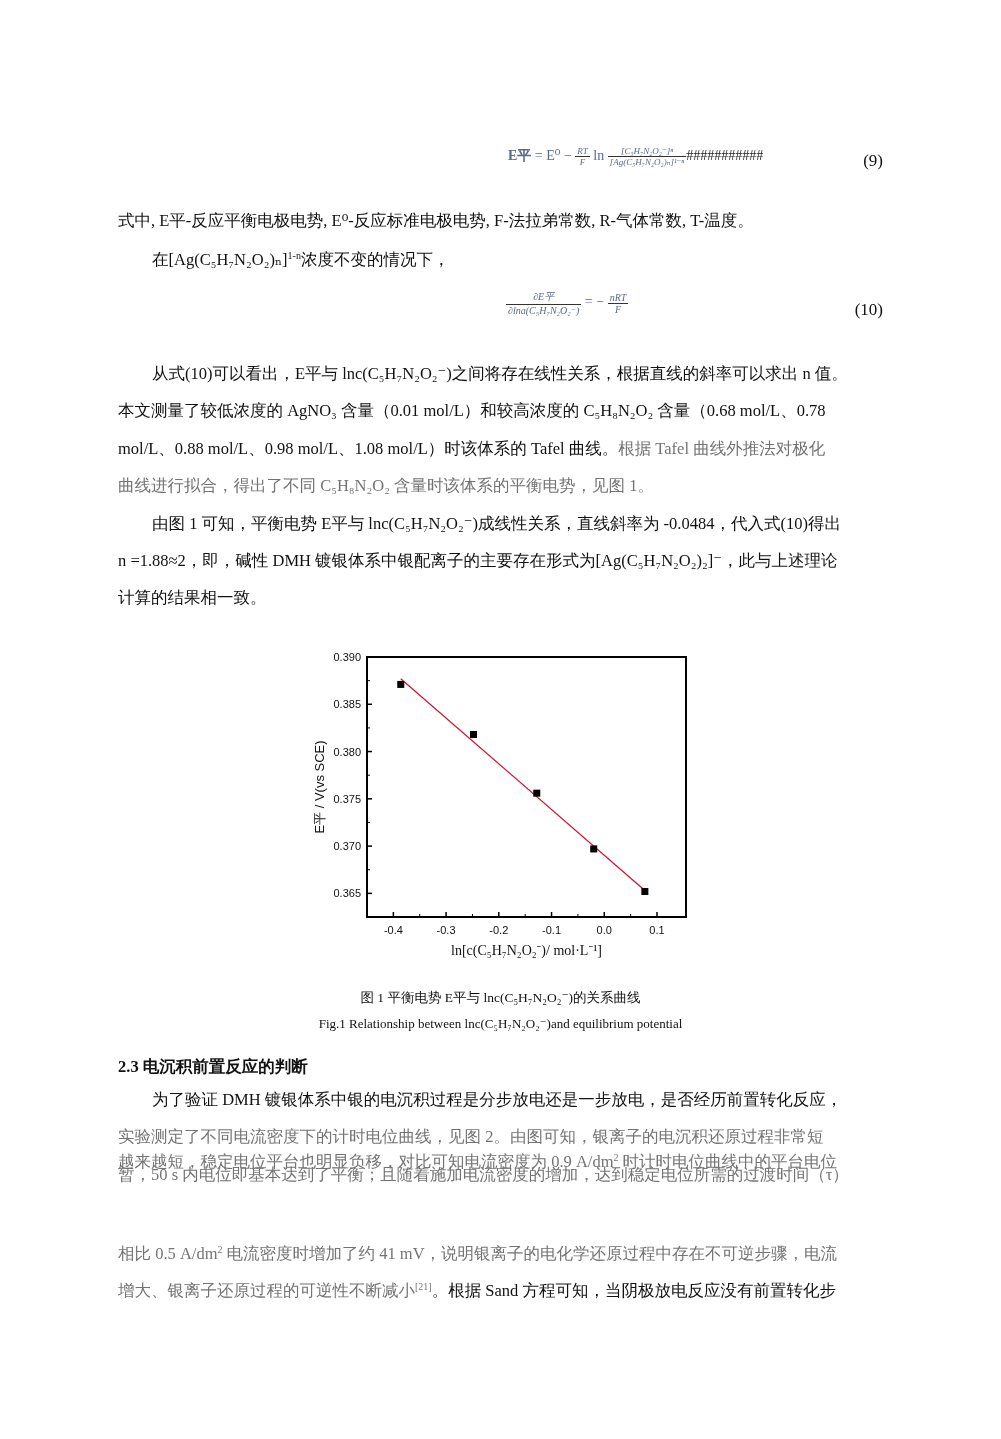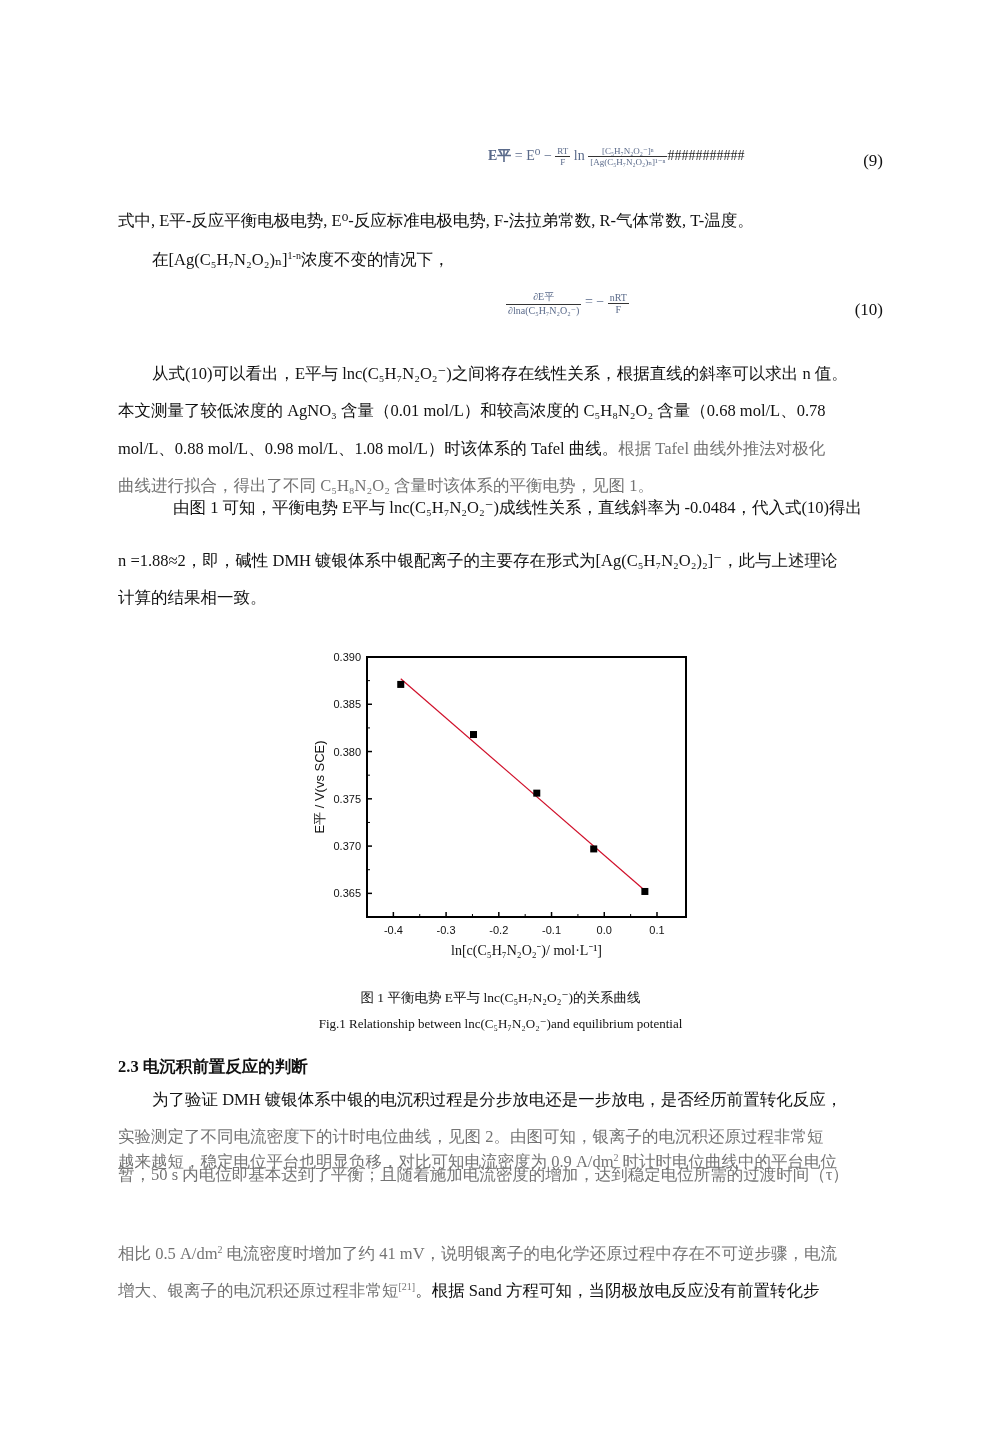--- a/index.html
+++ b/index.html
@@ -4,34 +4,34 @@
 <style>
   html, body { margin: 0; padding: 0; background: #ffffff; }
   body { width: 1001px; height: 1439px; position: relative; overflow: hidden;
          font-family: "Liberation Serif", "DejaVu Serif", serif; color: #111; }
   .line { position: absolute; left: 118px; width: 765px; font-size: 16.5px; line-height: 20px; white-space: nowrap; }
   .indent { left: 152px; width: 731px; }
   .red { color: #737373; }
   .eqno { position: absolute; right: 118px; font-size: 17px; }
   .eq { position: absolute; font-size: 14px; color: #5a6a8a; white-space: nowrap; }
   .eq .frac { display: inline-block; vertical-align: middle; text-align: center; font-size: 9px; }
-  .eq .frac span { display: block; padding: 0 2px; }
+  .eq .frac span { display: block; padding: 0 2px; font-style: italic; }
   .eq .frac .num { border-bottom: 1px solid #333; }
   .heading { position: absolute; left: 118px; font-size: 16.5px; font-weight: bold; }
   .caption { position: absolute; left: 0; width: 1001px; text-align: center; font-size: 13px; }
   sup { font-size: 10px; vertical-align: 6px; }
   #chart { position: absolute; left: 300px; top: 640px; }
   #chart text { font-family: "Liberation Sans", "DejaVu Sans", sans-serif; font-size: 11px; fill: #111; }
   #chart .xlabel { font-family: "Liberation Serif", serif; font-size: 14px; }
   #chart .ylabel { font-family: "Liberation Sans", sans-serif; font-size: 13px; }
 </style>
 </head>
 <body>
 
-<div class="eq" style="left:488px; top:146px;">
+<div class="eq" style="left:508px; top:146px;">
   <b>E平</b>
   <span>= E⁰ − </span>
   <span class="frac"><span class="num">RT</span><span>F</span></span>
   <span>ln</span>
   <span class="frac"><span class="num">[C₅H₇N₂O₂⁻]ⁿ</span><span>[Ag(C₅H₇N₂O₂)ₙ]¹⁻ⁿ</span></span><span style="color:#222">###########</span>
 </div>
 <div class="eqno" style="top:151px;">(9)</div>
 
 <div class="line" style="top:211px;">式中, E平-反应平衡电极电势, E⁰-反应标准电极电势, F-法拉弟常数, R-气体常数, T-温度。</div>
 <div class="line indent" style="top:246px;"><span>在[Ag(C₅H₇N₂O₂)ₙ]</span><sup>1-n</sup><span>浓度不变的情况下，</span></div>
@@ -41,21 +41,21 @@
   <span>= −</span>
   <span class="frac" style="font-size:10px"><span class="num">nRT</span><span>F</span></span>
 </div>
 <div class="eqno" style="top:300px;">(10)</div>
 
 <div class="line indent" style="top:364px;">从式(10)可以看出，E平与 lnc(C₅H₇N₂O₂⁻)之间将存在线性关系，根据直线的斜率可以求出 n 值。</div>
 <div class="line" style="top:401px;">本文测量了较低浓度的 AgNO₃ 含量（0.01  mol/L）和较高浓度的 C₅H₈N₂O₂ 含量（0.68 mol/L、0.78</div>
 <div class="line" style="top:439px;"><span>mol/L、0.88 mol/L、0.98 mol/L、1.08 mol/L）时该体系的 Tafel 曲线。</span><span class="red">根据 Tafel 曲线外推法对极化</span></div>
 <div class="line red" style="top:476px;">曲线进行拟合，得出了不同 C₅H₈N₂O₂ 含量时该体系的平衡电势，见图 1。</div>
 
-<div class="line indent" style="top:498px;text-align:center;">由图 1 可知，平衡电势 E平与 lnc(C₅H₇N₂O₂⁻)成线性关系，直线斜率为 -0.0484，代入式(10)得出</div>
+<div class="line indent" style="top:514px;">由图 1 可知，平衡电势 E平与 lnc(C₅H₇N₂O₂⁻)成线性关系，直线斜率为 -0.0484，代入式(10)得出</div>
 <div class="line" style="top:551px;">n =1.88≈2，即，碱性 DMH 镀银体系中银配离子的主要存在形式为[Ag(C₅H₇N₂O₂)₂]⁻，此与上述理论</div>
 <div class="line" style="top:588px;">计算的结果相一致。</div>
 
 <svg id="chart" width="400" height="330">
   <g id="chart-layer">
       <rect x="67" y="17" width="319" height="260" fill="none" stroke="#000" stroke-width="2"></rect>
       <line x1="93.36363636363636" y1="277" x2="93.36363636363636" y2="272" stroke="#000" stroke-width="1.5"></line>
       <text x="93.36363636363636" y="294" text-anchor="middle">-0.4</text>
       <line x1="119.72727272727272" y1="277" x2="119.72727272727272" y2="274" stroke="#000" stroke-width="1"></line>
       <line x1="146.09090909090912" y1="277" x2="146.09090909090912" y2="272" stroke="#000" stroke-width="1.5"></line>
@@ -102,13 +102,13 @@
 
 <div class="caption" style="top:989px; font-size:13.5px;">图 1  平衡电势 E平与 lnc(C₅H₇N₂O₂⁻)的关系曲线</div>
 <div class="caption" style="top:1016px; font-size:13px;">Fig.1 Relationship between lnc(C₅H₇N₂O₂⁻)and equilibrium potential</div>
 
 <div class="heading" style="top:1056px;">2.3 电沉积前置反应的判断</div>
 <div class="line indent" style="top:1090px;">为了验证 DMH 镀银体系中银的电沉积过程是分步放电还是一步放电，是否经历前置转化反应，</div>
 <div class="line red" style="top:1127px;">实验测定了不同电流密度下的计时电位曲线，见图 2。由图可知，银离子的电沉积还原过程非常短</div>
 <div class="line red" style="top:1165px;">暂，50 s 内电位即基本达到了平衡；且随着施加电流密度的增加，达到稳定电位所需的过渡时间（τ）</div>
 <div class="line red" style="top:1148px;"><span>越来越短，稳定电位平台也明显负移，对比可知电流密度为 0.9 A/dm</span><sup>2</sup><span> 时计时电位曲线中的平台电位</span></div>
 <div class="line red" style="top:1240px;"><span>相比 0.5 A/dm</span><sup>2</sup><span> 电流密度时增加了约 41 mV，说明银离子的电化学还原过程中存在不可逆步骤，电流</span></div>
-<div class="line" style="top:1277px;"><span class="red">增大、银离子的电沉积还原过程非常短</span><sup class="red">[21]</sup><span>。根据 Sand 方程可知，当阴极放电反应没有前置转化步</span></div>
+<div class="line" style="top:1277px;"><span class="red">增大、银离子还原过程的可逆性不断减小</span><sup class="red">[21]</sup><span>。根据 Sand 方程可知，当阴极放电反应没有前置转化步</span></div>
 
 </body></html>

